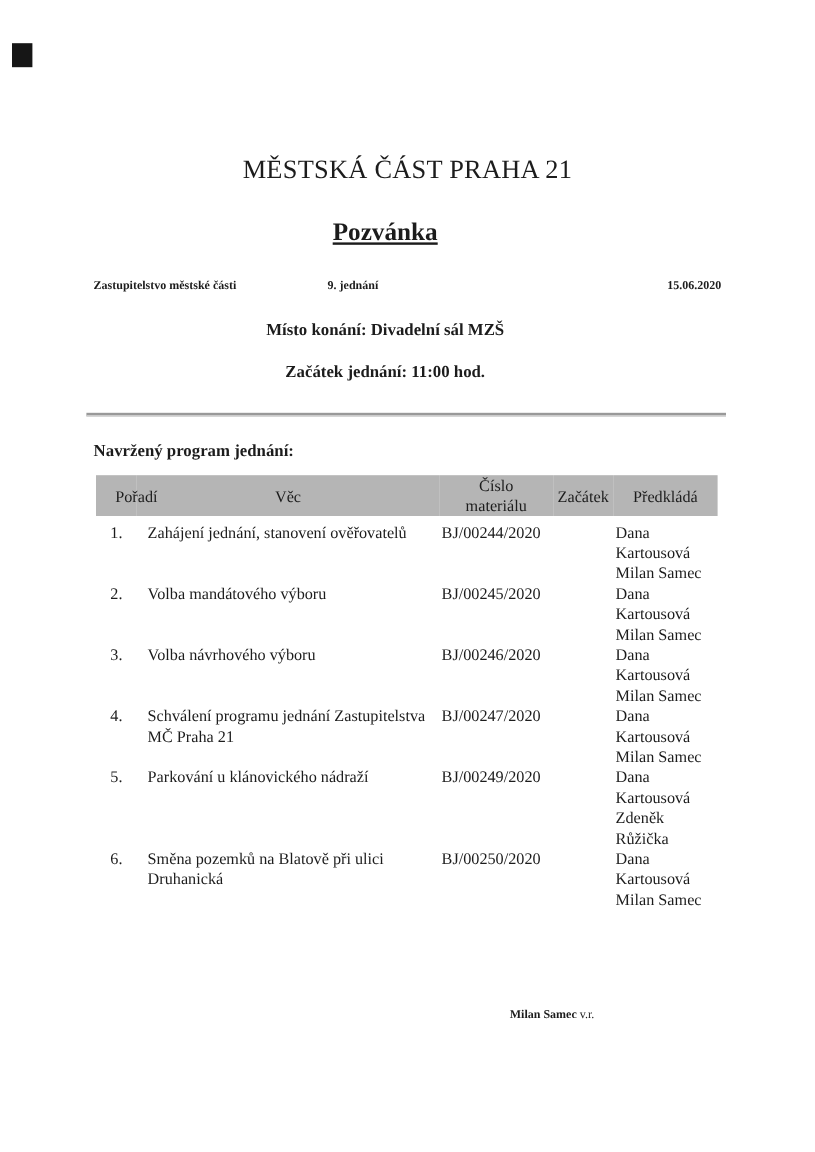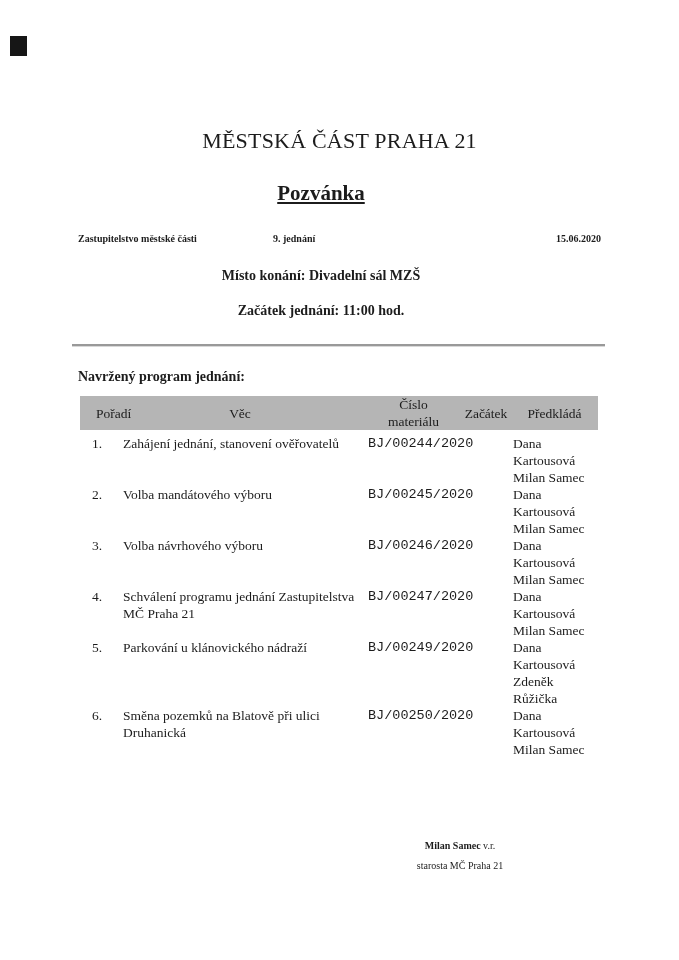--- a/index.html
+++ b/index.html
@@ -70,21 +70,21 @@
     height: 34px; padding: 0;
   }
   th.order { text-align: left; padding-left: 16px; }
   th.subject, th.material, th.mark, th.presenter { text-align: center; }
   th.material .wrap { display: inline-block; max-width: 70px; }
 
   tbody td { vertical-align: top; padding: 0; }
   tbody tr:first-child td { padding-top: 5px; }
   td.order { text-align: center; }
   td.subject { padding-left: 9px; padding-right: 0; }
-  td.material { padding-left: 2px; font-family: Liberation Mono, monospace; }
+  td.material { padding-left: 2px; }
   td.presenter { padding-left: 2px; }
 
   .signature {
     margin: 78px 0 0 360px; width: 200px;
     text-align: center; font-size: 10px; line-height: 20px;
   }
   .sig-name { font-weight: bold; }
 </style>
 </head>
 <body>
@@ -185,16 +185,15 @@
           <td class="presenter">
             <div>Dana Kartousová</div>
             <div>Milan Samec</div>
           </td>
         </tr>
       </tbody>
   </table>
 
   <div class="signature">
     <div><span class="sig-name">Milan Samec</span><span> v.r.</span></div>
-    <div>starosta MČ Praha 21</div>
   </div>
 
 </div>
 
 </body></html>

